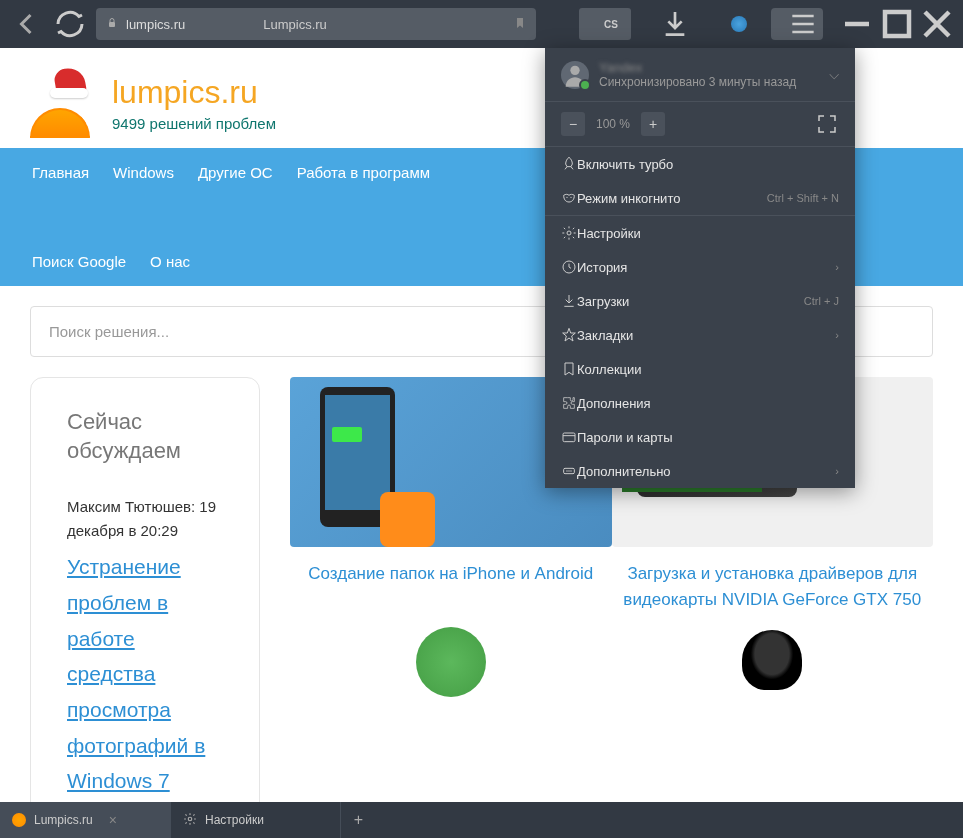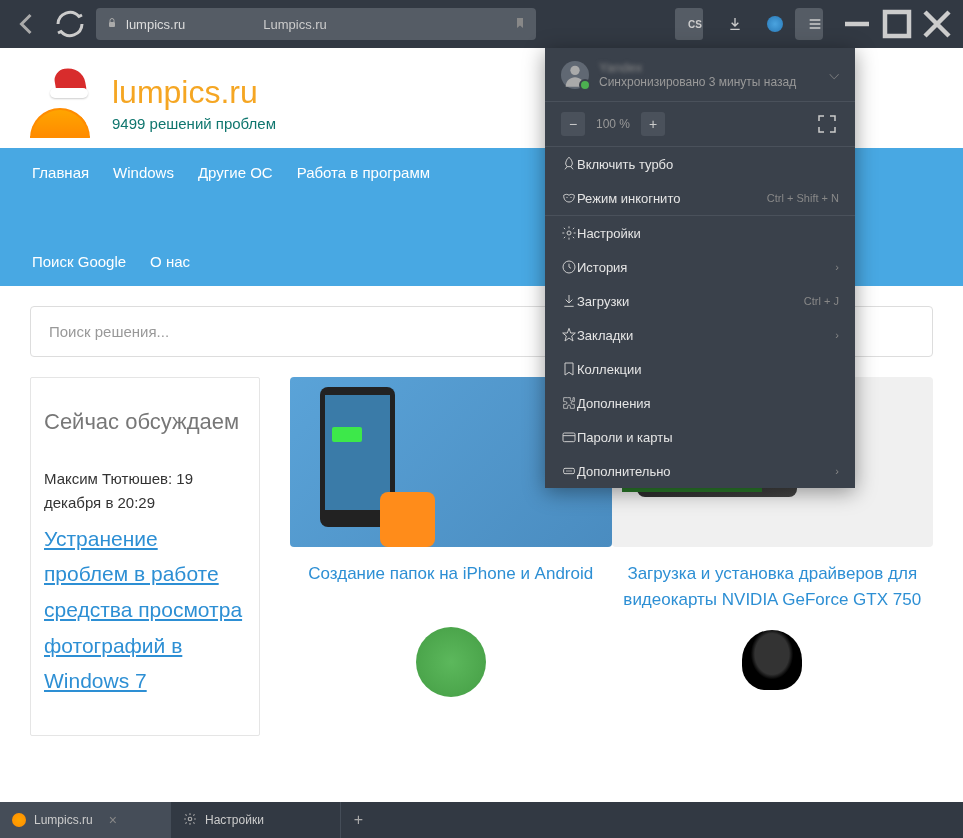--- a/index.html
+++ b/index.html
@@ -4,42 +4,42 @@
 <style>
 * { margin: 0; padding: 0; box-sizing: border-box; font-family: Arial, sans-serif; }
 body { width: 963px; height: 838px; background: #fff; overflow: hidden; position: relative; }
 
 .browser-chrome { background: #323943; height: 48px; display: flex; align-items: center; padding: 0 8px; gap: 8px; }
 .nav-btn { width: 36px; height: 36px; display: flex; align-items: center; justify-content: center; color: #aaa; cursor: pointer; border-radius: 4px; }
 .address-bar { flex: 0 0 440px; height: 32px; background: #555c65; border-radius: 4px; display: flex; align-items: center; padding: 0 10px; color: #ccc; font-size: 13px; gap: 8px; }
 .address-url { color: #ddd; }
 .address-title { color: #ccc; margin-left: 70px; }
 .toolbar-icons { display: flex; align-items: center; gap: 12px; margin-left: auto; }
-.toolbar-icon { width: 28px; height: 32px; display: flex; align-items: center; justify-content: center; color: #aaa; cursor: pointer; padding-left: 12px; }
+.toolbar-icon { width: 52px; height: 32px; display: flex; align-items: center; justify-content: center; color: #aaa; cursor: pointer; padding-left: 12px; }
 .hamburger-btn { background: #555c65; border-radius: 4px; }
 .window-controls { display: flex; gap: 4px; margin-left: 8px; }
 
 .page-content { background: #fff; height: calc(100% - 48px - 36px); overflow: hidden; position: relative; }
 .site-header { display: flex; align-items: center; padding: 20px 30px 10px; gap: 12px; }
 .logo-img { width: 70px; height: 70px; position: relative; }
 .orange-slice { width: 60px; height: 30px; background: linear-gradient(#ffa500, #ff8c00); border-radius: 60px 60px 0 0; position: absolute; bottom: 0; left: 0; border: 2px solid #ff8c00; }
 .santa-hat { position: absolute; top: -5px; left: 20px; width: 40px; height: 40px; }
 .hat-body { width: 30px; height: 28px; background: #d82c2c; border-radius: 40% 60% 20% 20%; position: absolute; top: 5px; left: 5px; transform: rotate(-10deg); }
 .hat-trim { width: 38px; height: 10px; background: #fff; border-radius: 5px; position: absolute; bottom: 5px; left: 0; box-shadow: 0 1px 2px rgba(0,0,0,0.2); }
 .hat-pom { width: 10px; height: 10px; background: #fff; border-radius: 50%; position: absolute; top: 2px; right: -2px; }
 .site-title { color: #f5a623; font-size: 32px; font-weight: normal; }
 .site-tagline { color: #0f766e; font-size: 15px; margin-top: 4px; }
 
 .main-nav { background: #48a8e3; padding: 0 30px; display: flex; flex-wrap: wrap; gap: 20px; align-items: center; min-height: 100px; }
 .nav-item { color: #fff; font-size: 15px; padding: 16px 2px; cursor: pointer; }
 
 .search-box { margin: 20px 30px 0; border: 1px solid #ddd; border-radius: 4px; padding: 16px 18px; color: #999; font-size: 15px; }
 
 .content-area { display: flex; padding: 20px 30px; gap: 30px; }
-.sidebar { flex: 0 0 230px; border: 1px solid #e5e5e5; border-radius: 2px; padding: 30px 13px; }
+.sidebar { flex: 0 0 230px; border: 1px solid #e5e5e5; border-radius: 13px; padding: 30px 36px; }
 .sidebar-title { color: #777; font-size: 22px; font-weight: 300; margin-bottom: 30px; line-height: 1.3; }
 .comment-author { color: #333; font-size: 15px; line-height: 1.6; }
 .comment-link { color: #2d8fd4; text-decoration: underline; font-size: 21px; line-height: 1.7; display: block; margin: 6px 0; }
 .comment-text { color: #666; font-size: 15px; line-height: 1.7; }
 
 .articles { flex: 1; display: flex; }
 .article-card { flex: 1; text-align: center; }
 .article-img { width: 100%; height: 170px; background: #f0f0f0; border-radius: 4px; margin-bottom: 14px; }
 .article-title { color: #2d8fd4; font-size: 17px; line-height: 1.5; }
 

